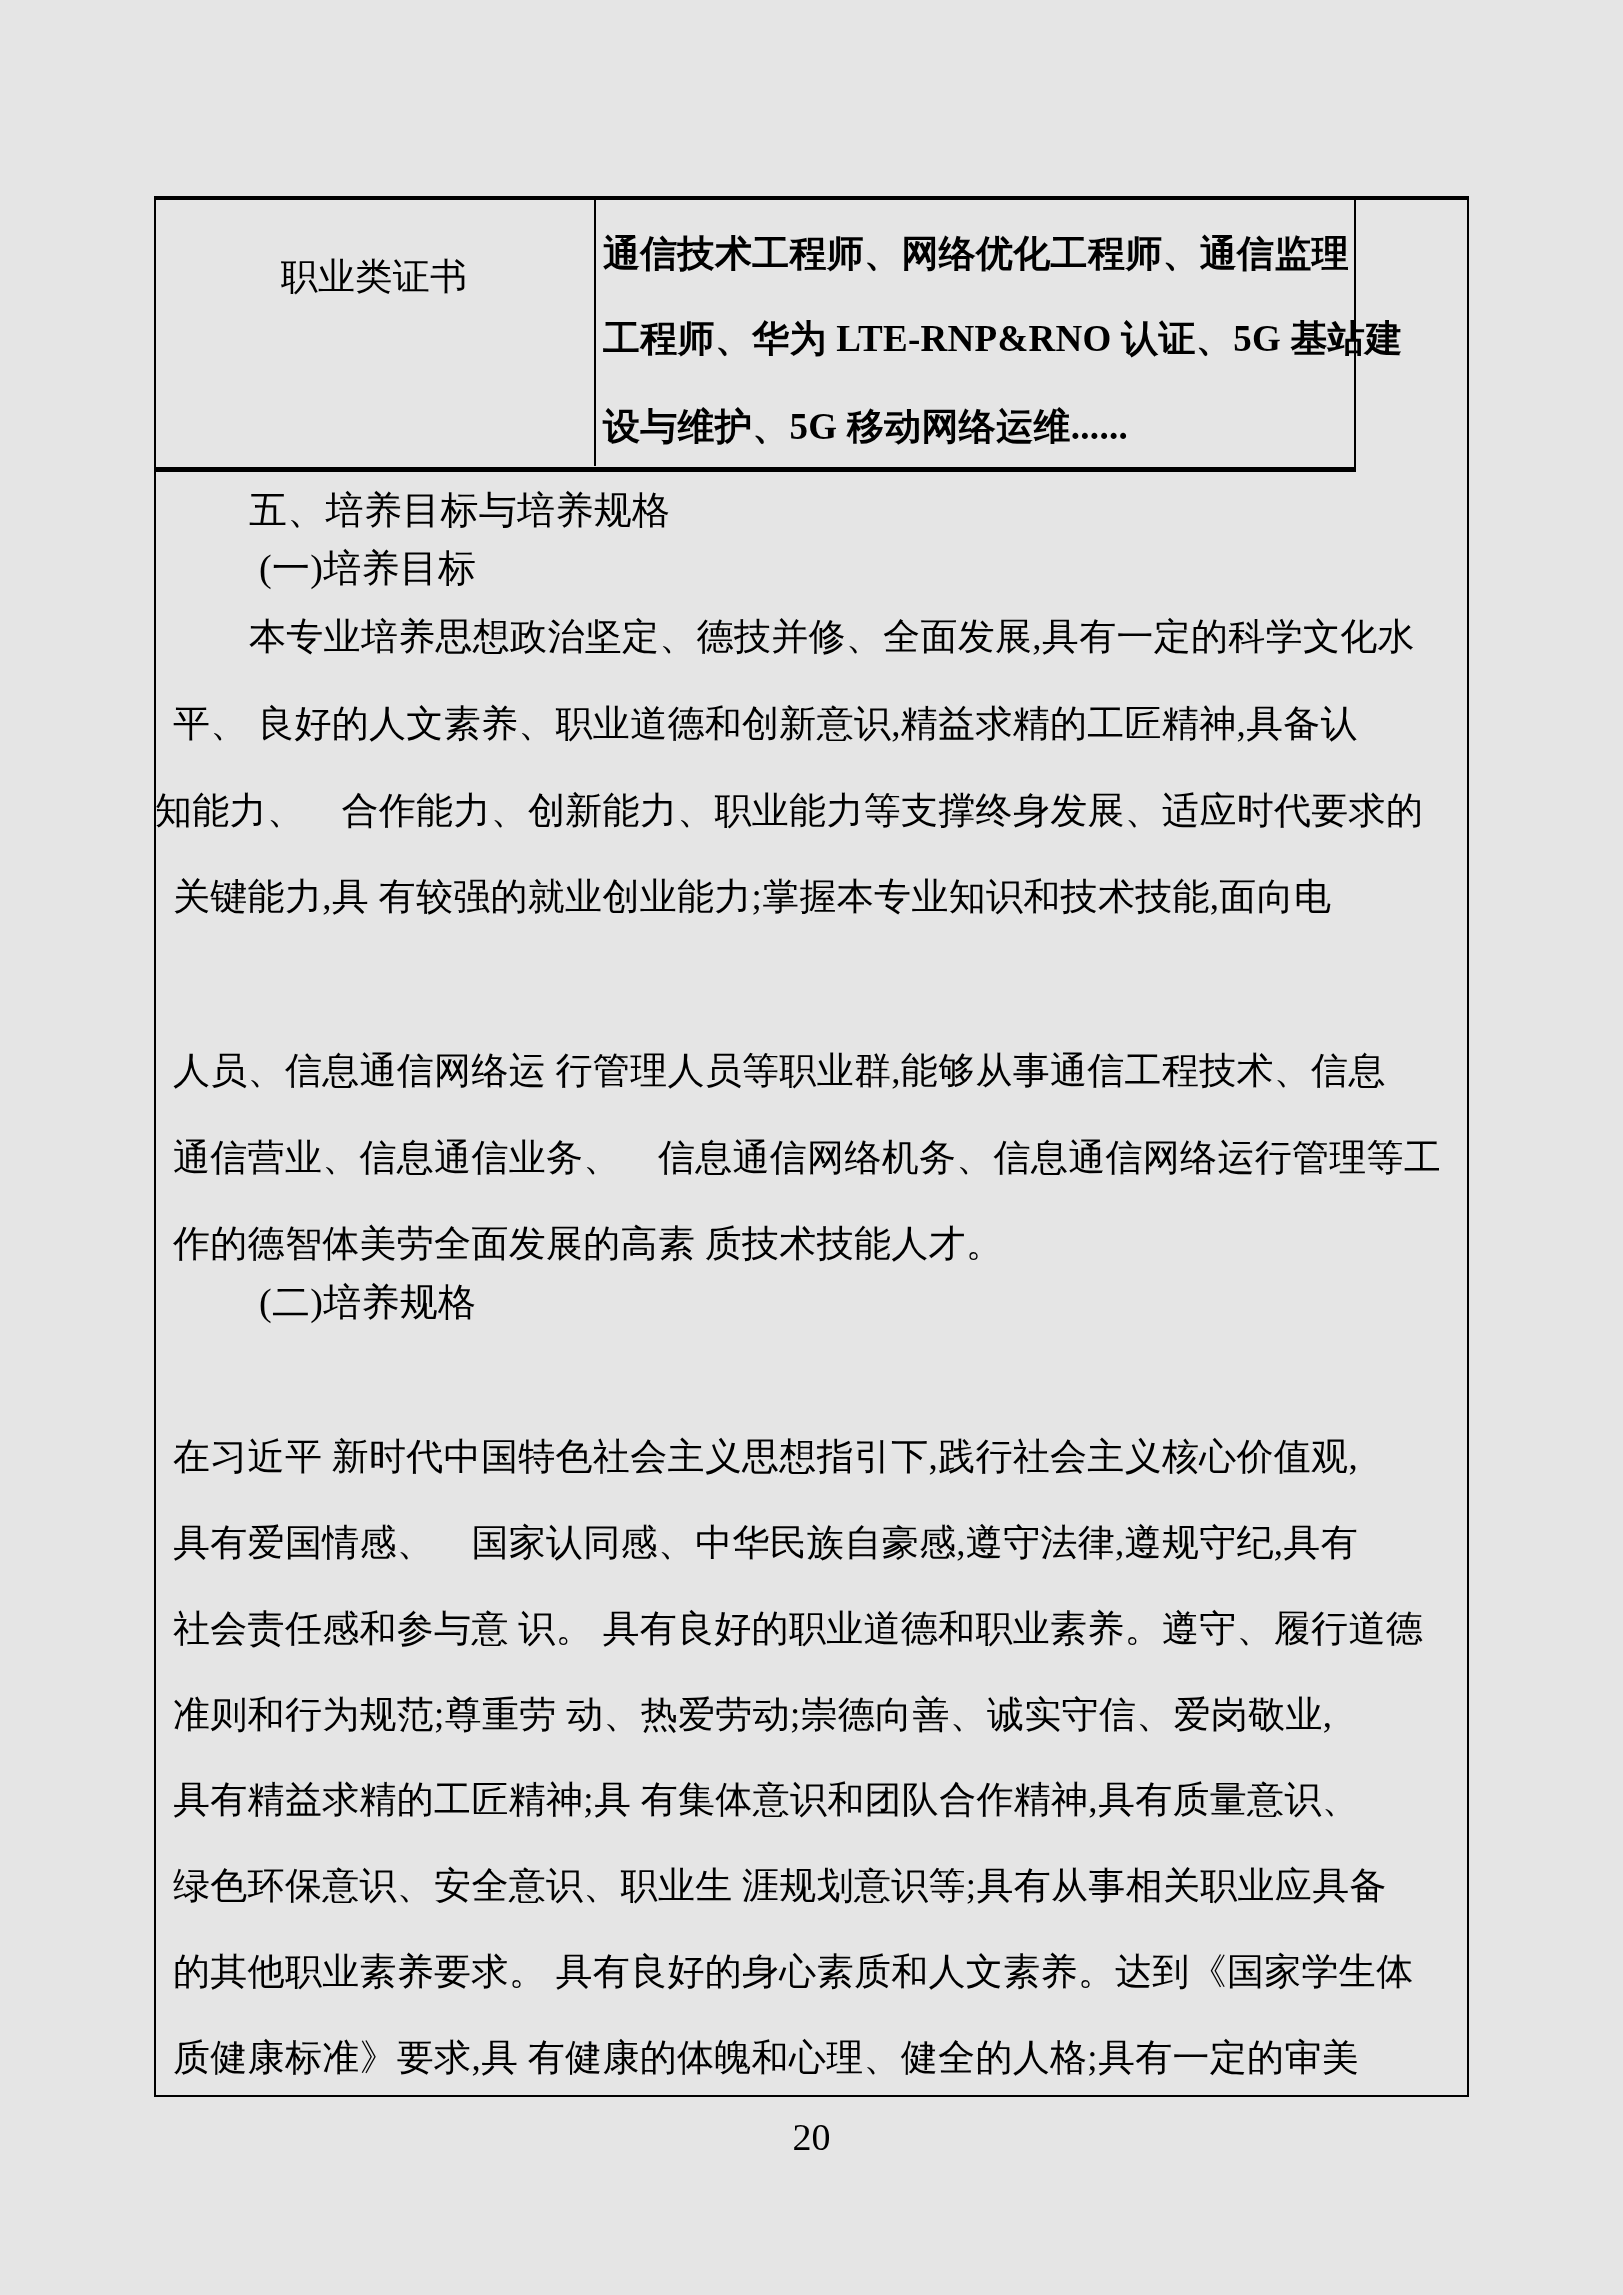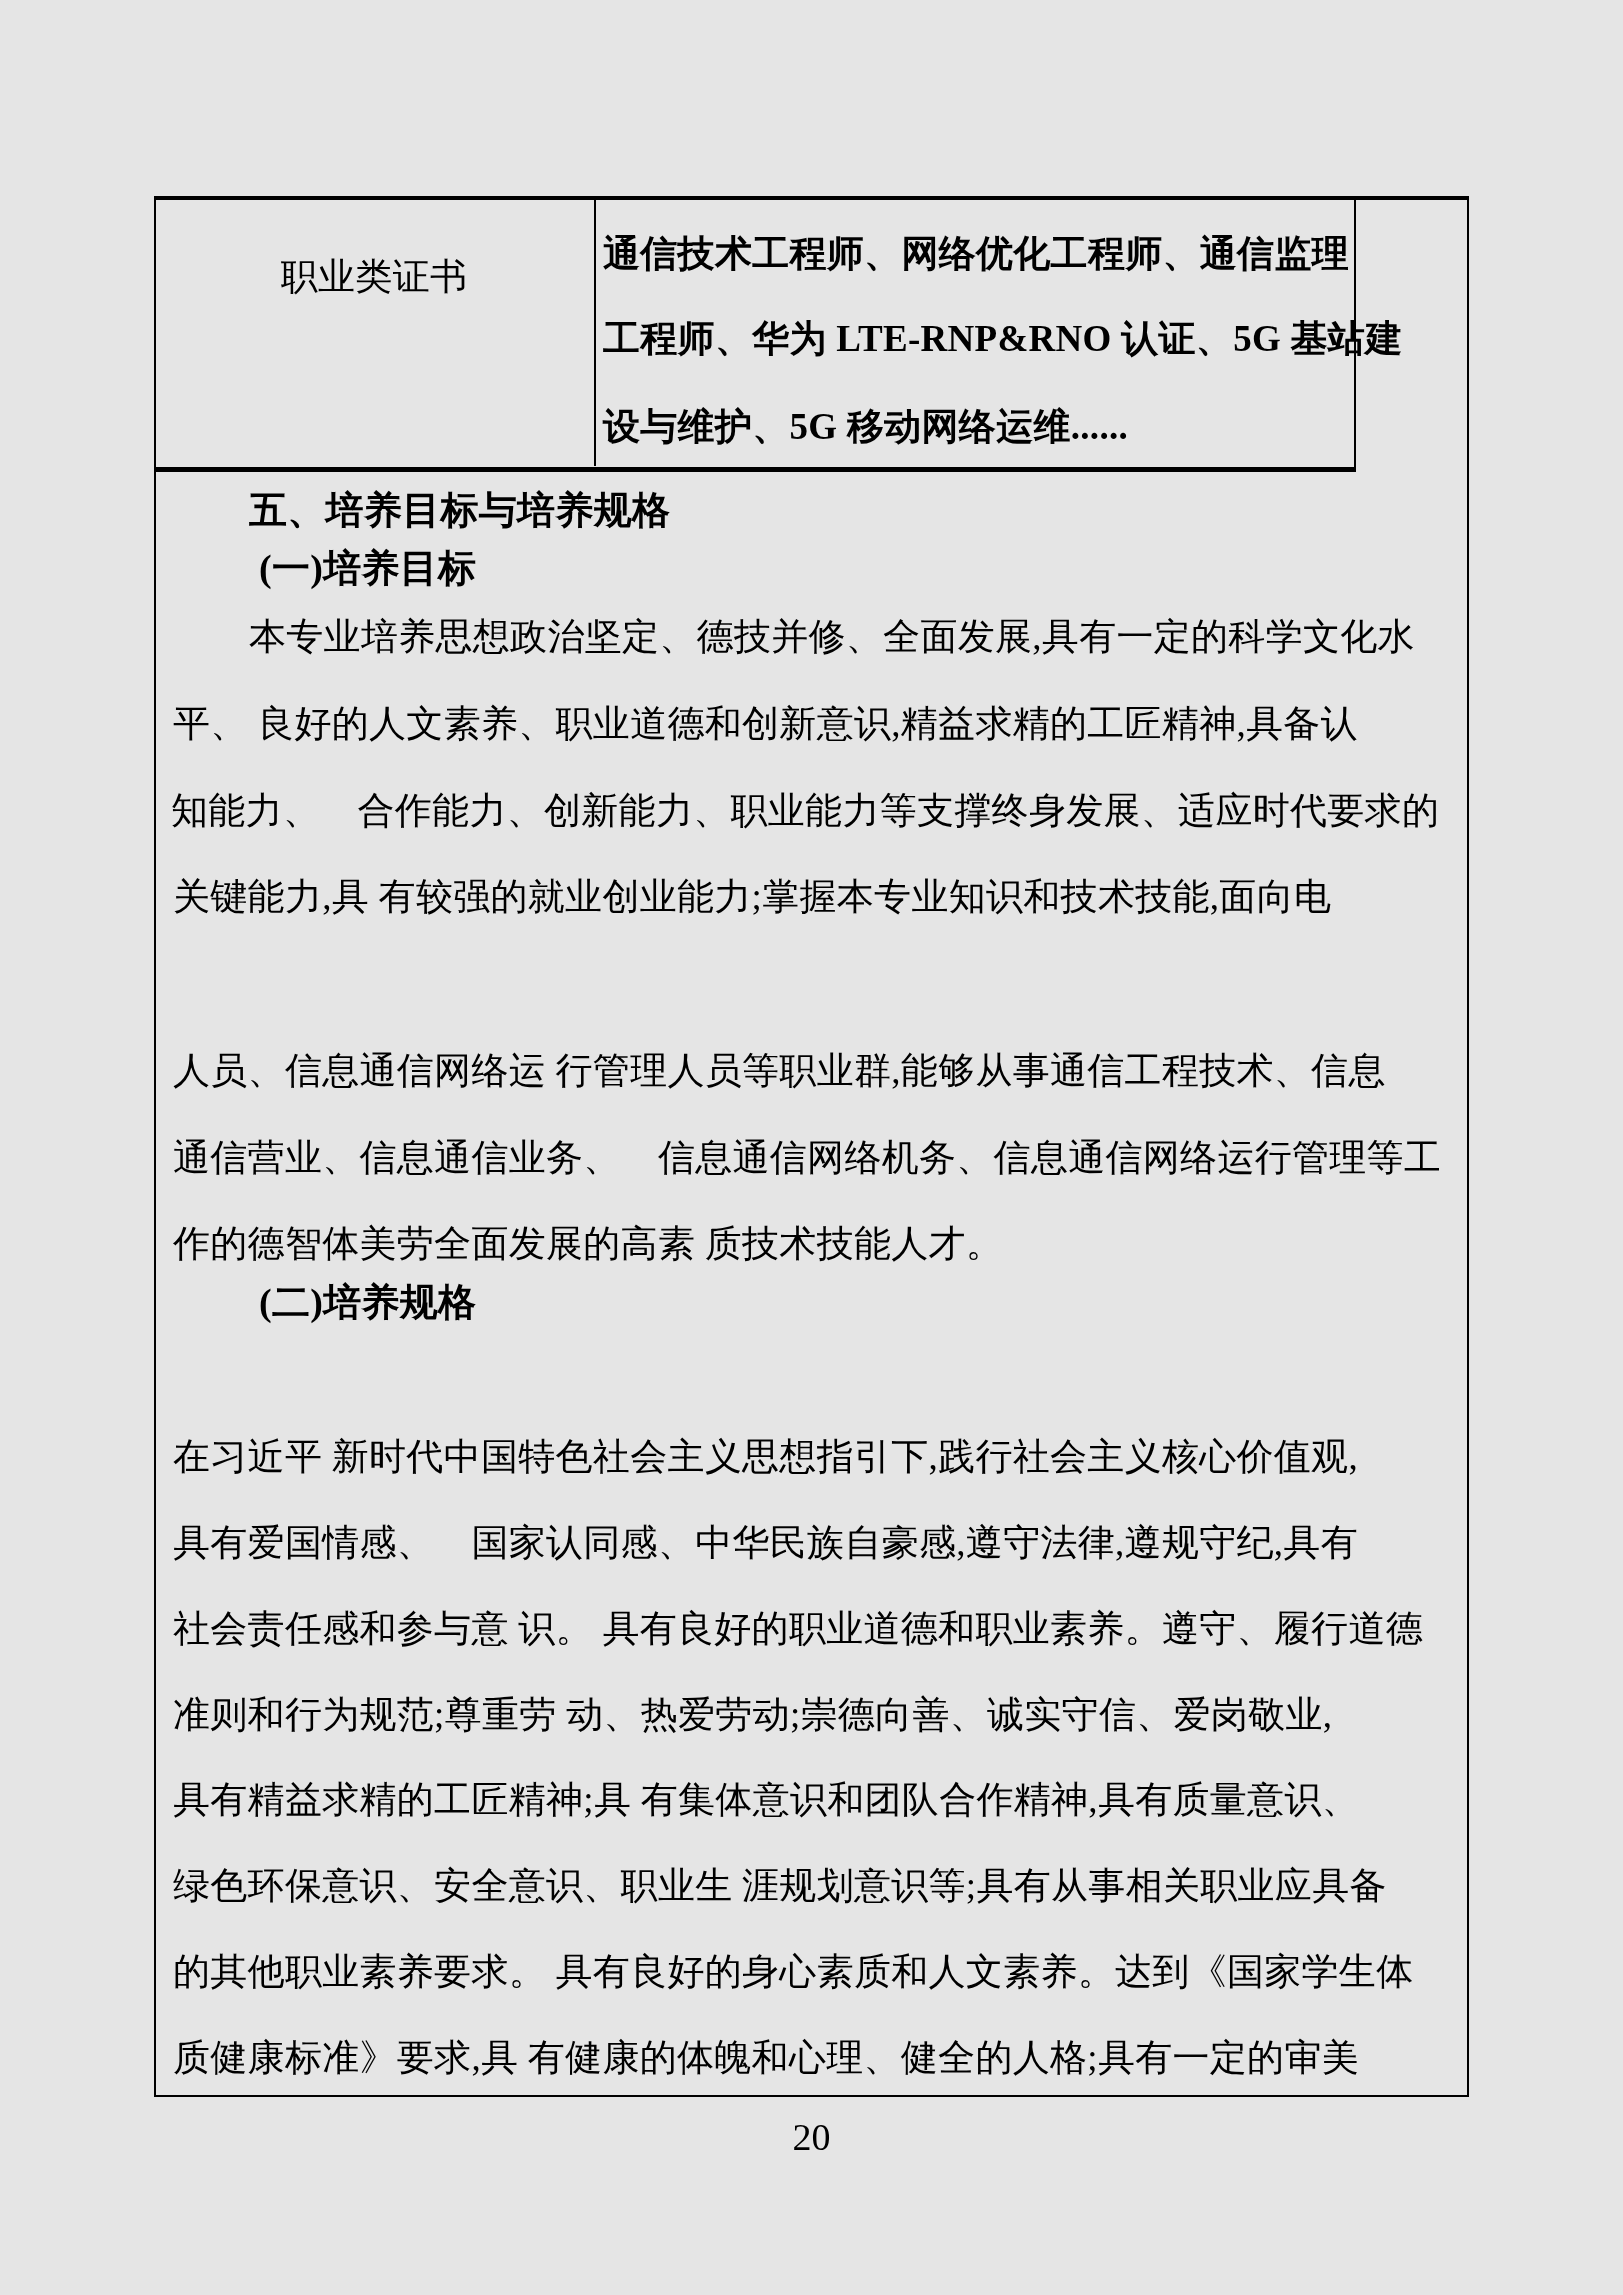--- a/index.html
+++ b/index.html
@@ -48,21 +48,21 @@
   }
   .txt {
     position: absolute;
     font-size: 37px;
     line-height: 43px;
     white-space: pre;
     letter-spacing: 0.3px;
     color: #000;
   }
   .heading {
-    font-weight: bold;
+    font-weight: normal;
     font-size: 38px;
   }
   .cert-label {
     left: 154px;
     width: 440px;
     text-align: center;
   }
   .cert-line { left: 603px; font-weight: bold; }
   .page-number {
     position: absolute;
@@ -89,21 +89,21 @@
 
   <div class="txt cert-line" style="top:232px;">通信技术工程师、网络优化工程师、通信监理</div>
   <div class="txt cert-line" style="top:317px;">工程师、华为 LTE-RNP&amp;RNO 认证、5G 基站建</div>
   <div class="txt cert-line" style="top:405px;">设与维护、5G 移动网络运维......</div>
 
   <div class="txt heading" style="left:249px; top:489px;">五、培养目标与培养规格</div>
   <div class="txt heading" style="left:259px; top:547px;">(一)培养目标</div>
 
   <div class="txt" style="left:249px; top:615px;">本专业培养思想政治坚定、德技并修、全面发展,具有一定的科学文化水</div>
   <div class="txt" style="left:173px; top:702px;">平、 良好的人文素养、职业道德和创新意识,精益求精的工匠精神,具备认</div>
-  <div class="txt" style="left:171px; top:789px;">知能力、　合作能力、创新能力、职业能力等支撑终身发展、适应时代要求的</div>
+  <div class="txt" style="left:155px; top:789px;">知能力、　合作能力、创新能力、职业能力等支撑终身发展、适应时代要求的</div>
   <div class="txt" style="left:173px; top:875px;">关键能力,具 有较强的就业创业能力;掌握本专业知识和技术技能,面向电</div>
   <div class="txt" style="left:173px; top:1049px;">人员、信息通信网络运 行管理人员等职业群,能够从事通信工程技术、信息</div>
   <div class="txt" style="left:173px; top:1136px;">通信营业、信息通信业务、　信息通信网络机务、信息通信网络运行管理等工</div>
   <div class="txt" style="left:173px; top:1222px;">作的德智体美劳全面发展的高素 质技术技能人才。</div>
 
   <div class="txt heading" style="left:259px; top:1281px;">(二)培养规格</div>
 
   <div class="txt" style="left:173px; top:1435px;">在习近平 新时代中国特色社会主义思想指引下,践行社会主义核心价值观,</div>
   <div class="txt" style="left:173px; top:1521px;">具有爱国情感、　国家认同感、中华民族自豪感,遵守法律,遵规守纪,具有</div>
   <div class="txt" style="left:173px; top:1607px;">社会责任感和参与意 识。 具有良好的职业道德和职业素养。遵守、履行道德</div>

